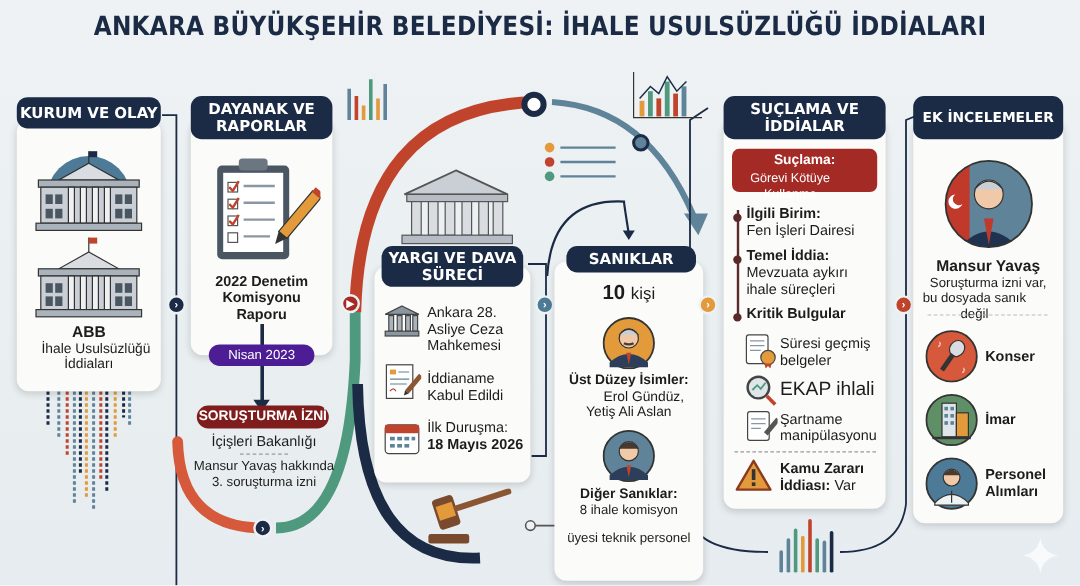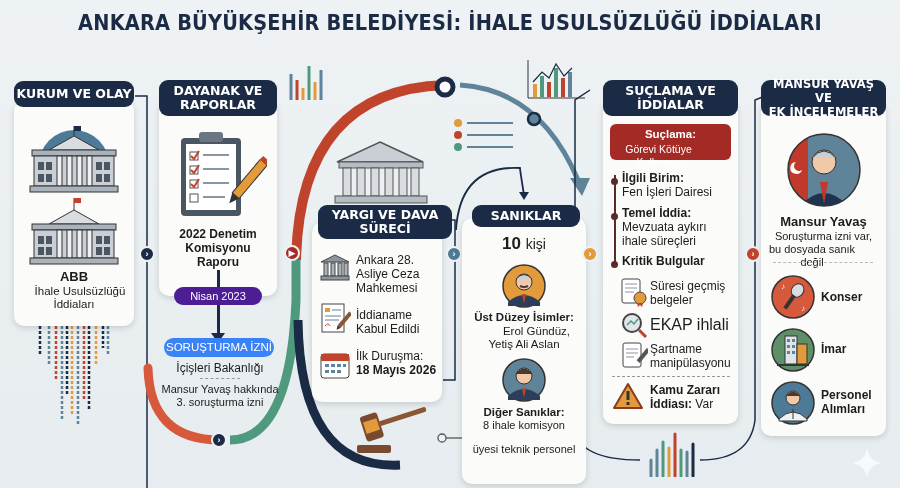--- a/index.html
+++ b/index.html
@@ -247,29 +247,29 @@
 <div class="txt b" style="left:159px;top:228px;width:118px;font-size:12px;">2022 Denetim</div>
 <div class="txt b" style="left:159px;top:242px;width:118px;font-size:12px;">Komisyonu</div>
 <div class="txt b" style="left:159px;top:256px;width:118px;font-size:12px;">Raporu</div>
 <div style="position:absolute;left:217px;top:270px;width:3px;height:72px;background:#1b2b45;"></div>
 <div class="pill" style="left:174px;top:287px;width:88px;background:#4c1d95;">Nisan 2023</div>
 <svg class="icon" width="14" height="10" style="left:211px;top:333px;">
     <polygon points="0,0 14,0 7,10" fill="#1b2b45"></polygon>
   </svg>
 <div class="nodecirc" style="left:284px;top:245px;background:#a42a26;">▶</div>
 
-<div class="pill" style="left:164px;top:338px;width:110px;background:#3b82f6;font-weight:400;font-size:11.5px;line-height:19px;">SORUŞTURMA İZNİ</div>
+<div class="pill" style="left:164px;top:338px;width:110px;background:#7f1d1d;font-weight:700;font-size:11.5px;line-height:19px;">SORUŞTURMA İZNİ</div>
 <div class="txt" style="left:150px;top:362px;width:140px;font-size:12px;">İçişleri Bakanlığı</div>
 <div style="position:absolute;left:200px;top:378px;width:40px;border-top:1px dashed #999;"></div>
 <div class="txt" style="left:150px;top:383px;width:140px;font-size:11px;">Mansur Yavaş hakkında</div>
 <div class="txt" style="left:150px;top:396px;width:140px;font-size:11px;">3. soruşturma izni</div>
 <div class="nodecirc" style="left:211px;top:432px;">›</div>
 
 <div class="card" style="left:312px;top:222px;width:130px;height:180px;"></div>
-<div class="hdr" style="left:318px;top:205px;width:134px;height:34px;flex-direction:column;">
+<div class="hdr" style="left:318px;top:205px;width:118px;height:34px;flex-direction:column;">
   <span>YARGI VE DAVA</span>
   <span>SÜRECİ</span>
 </div>
 <svg class="icon" width="30" height="28" style="left:320px;top:254px;">
   <polygon points="15,1 29,8 1,8" fill="#8a96a0" stroke="#444"></polygon>
   <g fill="#aab3bb" stroke="#444">
       <rect x="4" y="9" width="4" height="13"></rect>
       <rect x="11" y="9" width="4" height="13"></rect>
       <rect x="18" y="9" width="4" height="13"></rect>
       <rect x="24" y="9" width="4" height="13"></rect>
@@ -402,21 +402,20 @@
 </svg>
 <div class="txt b" style="left:650px;top:384px;text-align:left;font-size:12px;">Kamu Zararı</div>
 <div class="txt" style="left:650px;top:398px;text-align:left;font-size:12px;">
   <span class="b">İddiası:</span>
   <span>Var</span>
 </div>
 <div class="nodecirc" style="left:745px;top:246px;background:#c0442c;">›</div>
 
 <div class="card" style="left:761px;top:100px;width:125px;height:336px;"></div>
 <div class="hdr" style="left:761px;top:80px;width:125px;height:36px;flex-direction:column;font-size:11.5px;">
-  <span>MANSUR YAVAŞ VE</span>
   <span>EK İNCELEMELER</span>
 </div>
 <svg class="icon" width="76" height="76" style="left:786px;top:132px;">
   <clipPath id="pc">
       <circle cx="38" cy="38" r="36"></circle>
     </clipPath>
   <g clip-path="url(#pc)">
     <rect x="0" y="0" width="76" height="76" fill="#5f8398"></rect>
     <rect x="0" y="0" width="22" height="76" fill="#c0392b"></rect>
     <path d="M10 30 a6 6 0 1 0 6 8 a5 5 0 1 1 -6 -8z" fill="#fff"></path>

